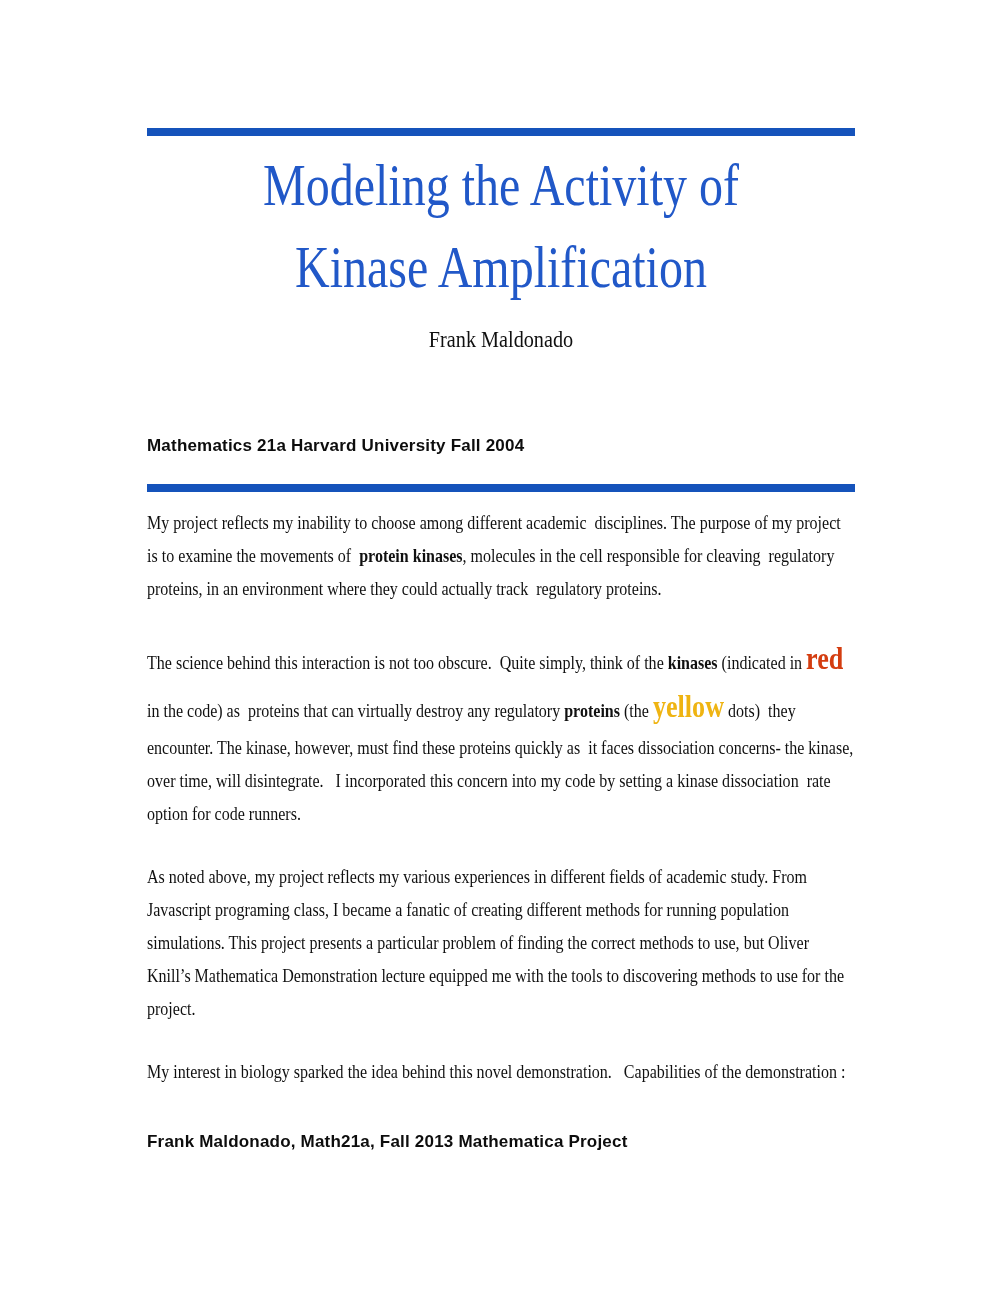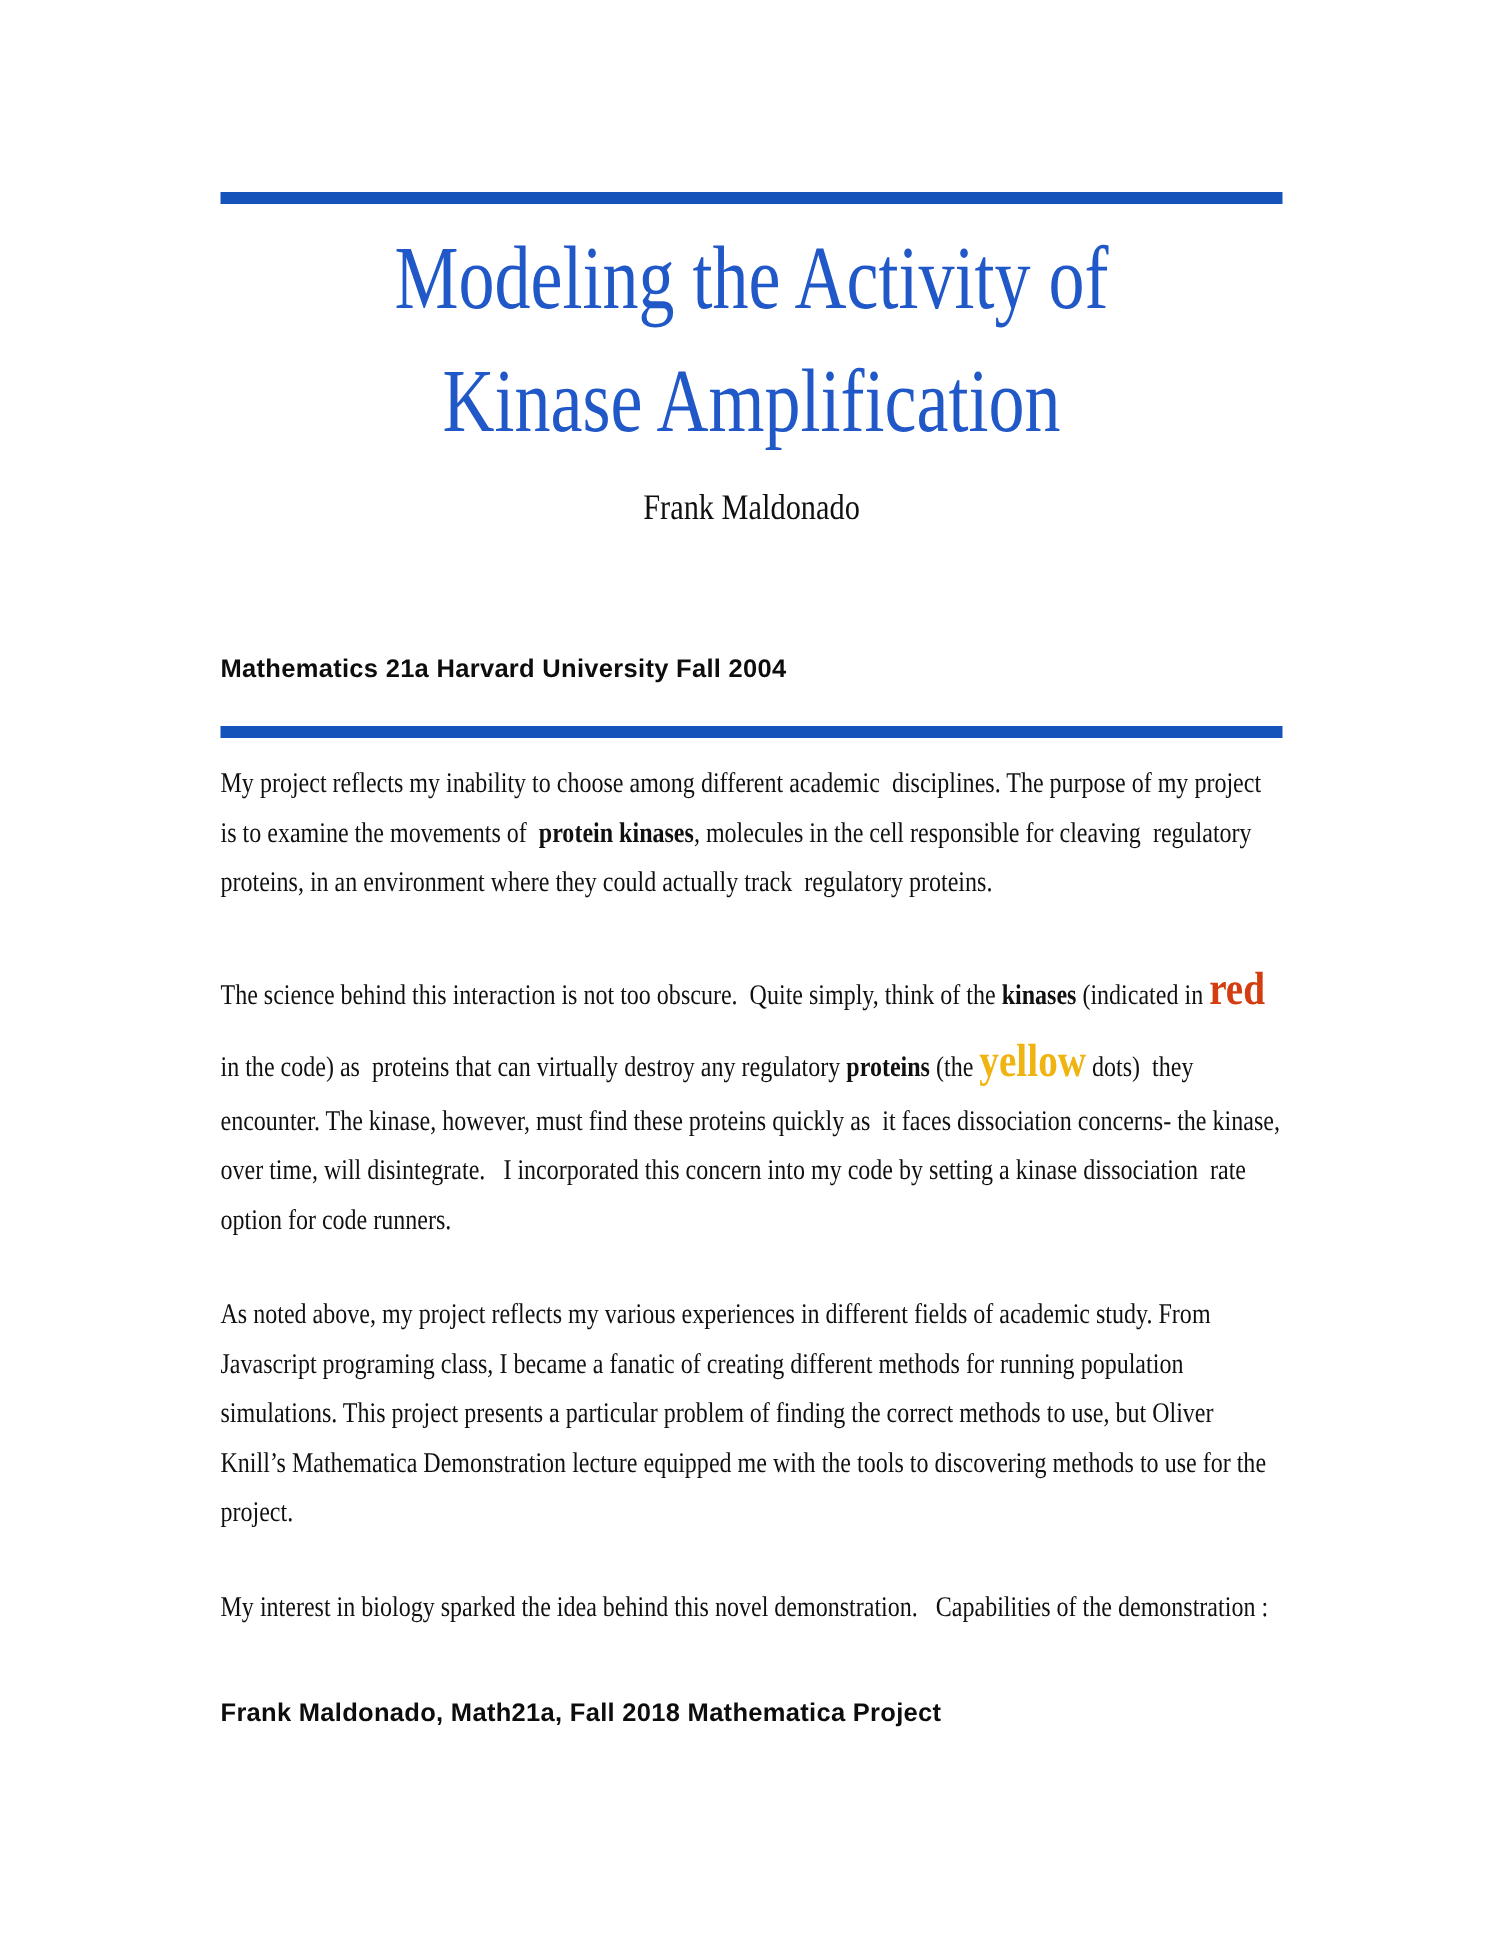--- a/index.html
+++ b/index.html
@@ -88,16 +88,16 @@
     <div class="rule rule-mid"></div>
 
     <p class="body-par first"><span>My project reflects my inability to choose among different academic  disciplines. The purpose of my project is to examine the movements of  </span><b>protein kinases</b><span>, molecules in the cell responsible for cleaving  regulatory proteins, in an environment where they could actually track  regulatory proteins.</span></p>
 
     <p class="body-par"><span>The science behind this interaction is not too obscure.  Quite simply, think of the </span><b>kinases</b><span> (indicated in </span><span class="kw kw-red">red</span><span> in the code) as  proteins that can virtually destroy any regulatory </span><b>proteins</b><span> (the </span><span class="kw kw-yellow">yellow</span><span> dots)  they encounter. The kinase, however, must find these proteins quickly as  it faces dissociation concerns- the kinase, over time, will disintegrate.   I incorporated this concern into my code by setting a kinase dissociation  rate option for code runners.</span></p>
 
     <p class="body-par">As noted above, my project reflects my various experiences in different fields of academic study. From Javascript programing class, I became a fanatic of creating different methods for running population simulations. This project presents a particular problem of finding the correct methods to use, but Oliver Knill’s Mathematica Demonstration lecture equipped me with the tools to discovering methods to use for the project.</p>
 
     <p class="body-par">My interest in biology sparked the idea behind this novel demonstration.   Capabilities of the demonstration :</p>
 
-    <div class="footer">Frank Maldonado,  Math21a, Fall 2018 Mathematica Project</div>
+    <div class="footer">Frank Maldonado,  Math21a, Fall 2013 Mathematica Project</div>
 
   </div>
 </div>
 
 </body></html>

